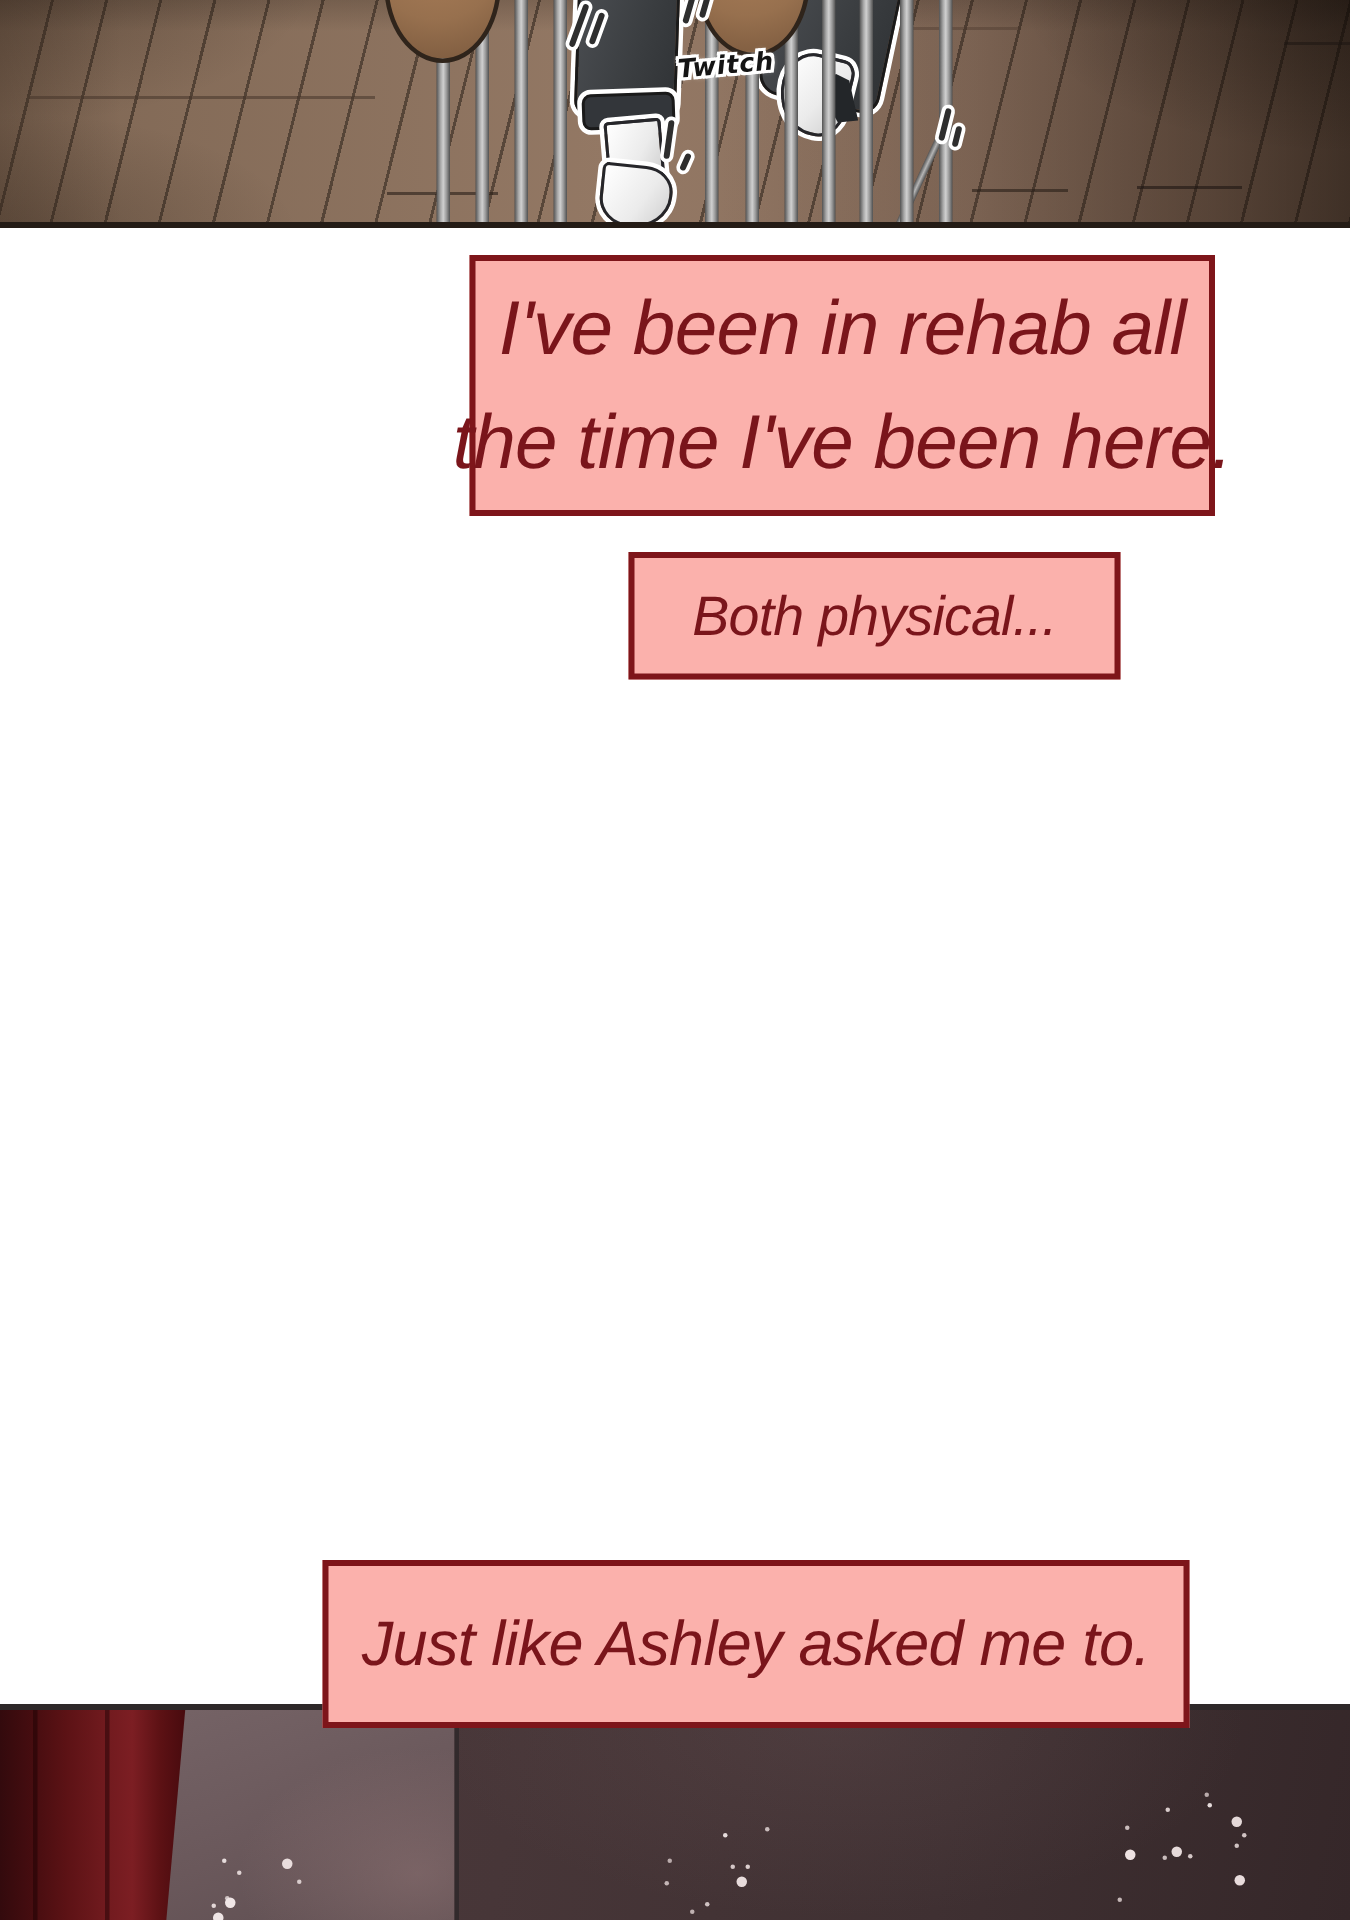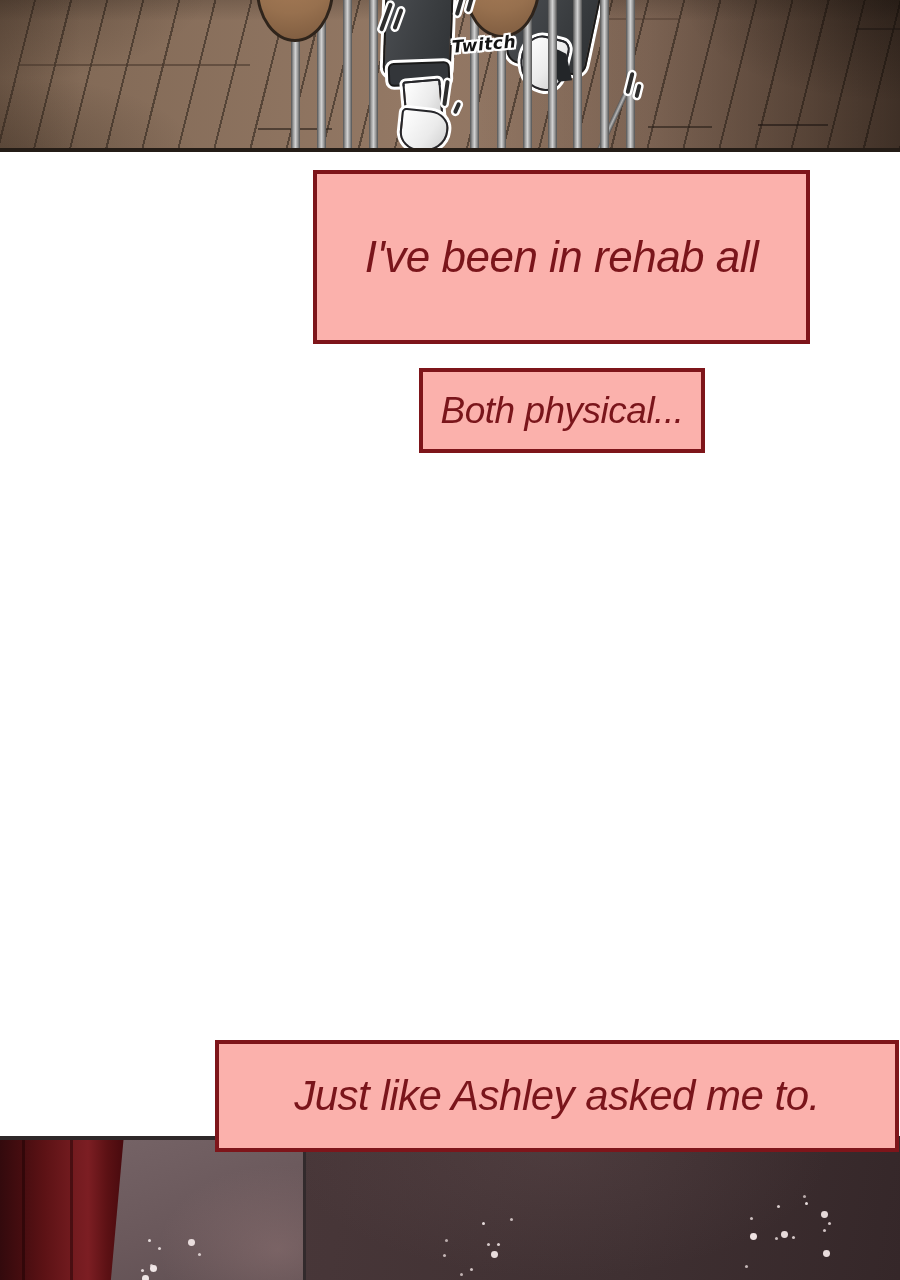--- a/index.html
+++ b/index.html
@@ -33,24 +33,24 @@
   #sfx-twitch{position:absolute;left:452px;top:36px;transform:rotate(-5deg);
     font:italic bold 17px/1 "DejaVu Sans",sans-serif;letter-spacing:.5px;color:#141414;
     text-shadow:-2px -2px 0 #fff,2px -2px 0 #fff,-2px 2px 0 #fff,2px 2px 0 #fff,
                 0 -2px 0 #fff,0 2px 0 #fff,-2px 0 0 #fff,2px 0 0 #fff,0 0 4px #fff;}
   .panel-edge{position:absolute;left:0;right:0;bottom:0;height:4px;background:#241c16;}
 
   
   .bubble{position:absolute;box-sizing:border-box;background:#fbb1ac;border:4px solid #7e151a;
     display:flex;flex-direction:column;align-items:center;justify-content:center;
     font-style:italic;color:#7a151b;letter-spacing:-.5px;white-space:nowrap;text-align:center;}
-  #bubble1{left:313px;top:170px;width:497px;height:174px;font-size:44px;line-height:1.5;}
-  #bubble2{left:419px;top:368px;width:286px;height:85px;font-size:37px;}
+  #bubble1{left:313px;top:170px;width:497px;height:174px;font-size:51px;line-height:1.5;}
+  #bubble2{left:419px;top:368px;width:328px;height:85px;font-size:37px;}
   #bubble3{left:345px;top:983px;width:327px;height:61px;font-size:34px;border-bottom:none;z-index:3;}
-  #bubble4{left:215px;top:1040px;width:684px;height:112px;font-size:42px;z-index:2;}
+  #bubble4{left:215px;top:1040px;width:578px;height:112px;font-size:42px;z-index:2;}
 
   
   #panel-bottom{position:absolute;left:0;top:1136px;width:900px;height:144px;overflow:hidden;z-index:1;
     background-image:
       radial-gradient(ellipse 420px 200px at 62% 8%, rgba(125,100,102,.20), transparent 65%),
       linear-gradient(100deg,#4e3b3d 0%,#473638 38%,#3f3032 70%,#352729 100%);}
   .pb-border{position:absolute;left:0;top:0;width:100%;height:4px;background:#2e2829;}
   #pb-gray{position:absolute;left:98px;top:4px;width:205px;height:140px;border-right:3px solid #322a2c;
     background-image:
       radial-gradient(ellipse 170px 120px at 88% 78%, rgba(150,120,120,.45), rgba(150,120,120,0) 70%),
@@ -112,20 +112,21 @@
     <i class="fx" style="left:628px;top:72px;height:22px;transform:rotate(14deg);"></i>
     <i class="fx" style="left:636px;top:84px;height:14px;transform:rotate(14deg);"></i>
 
     <span id="sfx-twitch">Twitch</span>
 
     <div class="panel-edge"></div>
   </div>
 
   <div class="bubble" id="bubble1">
     <span>I've been in rehab all</span>
+    <span>the time I've been here.</span>
   </div>
 
   <div class="bubble" id="bubble2">
     <span>Both physical...</span>
   </div>
 
 
   <div class="bubble" id="bubble4">
     <span>Just like Ashley asked me to.</span>
   </div>

